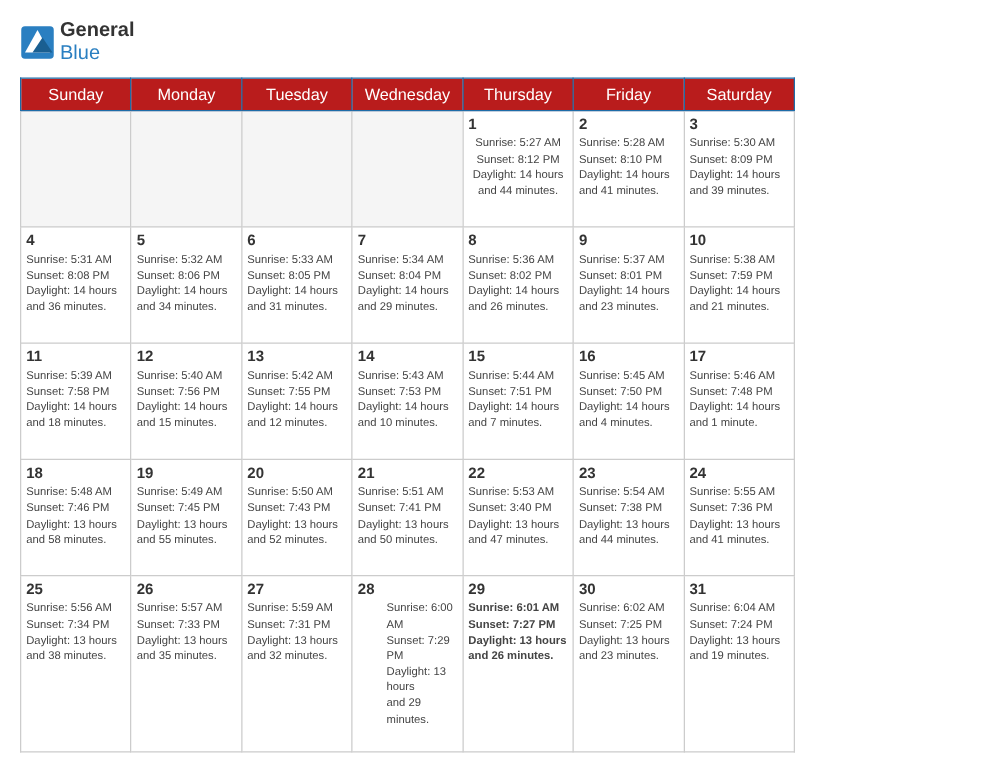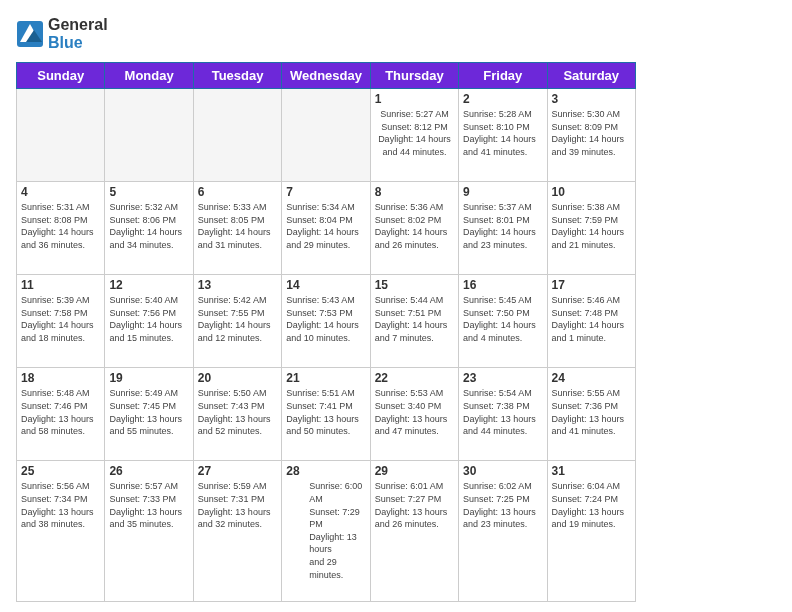--- a/index.html
+++ b/index.html
@@ -47,24 +47,24 @@
       color: #555;
     }
     .calendar {
       flex: 1;
       border: 1px solid #ccc;
       border-collapse: collapse;
       width: 100%;
       table-layout: fixed;
     }
     .calendar th {
-      background: #6d28d9;
+      background: #b91c1c;
       color: #fff;
       font-size: 13px;
-      font-weight: bold;
+      font-weight: normal;
       padding: 5px 4px;
       text-align: center;
       border: 1px solid #1e6da8;
     }
     .calendar td {
       border: 1px solid #ccc;
       vertical-align: top;
       padding: 3px 4px;
       font-size: 9.5px;
       color: #333;
@@ -99,21 +99,21 @@
 <div class="page">
   <div class="header">
     <div class="logo">
       <svg class="logo-icon" viewBox="0 0 28 28">
         <rect x="1" y="1" width="26" height="26" rx="3" fill="#2a7fc1"></rect>
         <polygon points="14,4 24,22 4,22" fill="white"></polygon>
         <polygon points="18,10 26,22 10,22" fill="#1a5f91"></polygon>
       </svg>
       <div>
         <div style="font-size:16px;font-weight:bold;color:#333;">General</div>
-        <div style="font-size:16px;font-weight:bold;color:#2a7fc1;">Blue</div>
+        <div style="font-size:16px;font-weight:normal;color:#2a7fc1;">Blue</div>
       </div>
     </div>
   </div>
 
   <table class="calendar">
     <thead>
       <tr>
         <th>Sunday</th>
         <th>Monday</th>
         <th>Tuesday</th>
@@ -328,21 +328,21 @@
           </td>
           <td>
             <div class="day-num">28</div>
             <div class="day-info" style="white-space: pre-line; margin-left: 23px;">Sunrise: 6:00 AM
 Sunset: 7:29 PM
 Daylight: 13 hours
 and 29 minutes.</div>
           </td>
           <td>
             <div class="day-num">29</div>
-            <div class="day-info" style="white-space: pre-line;">Sunrise: 6:01 AM
+            <div class="day-info" style="white-space: pre-line; font-weight: bold;">Sunrise: 6:01 AM
 Sunset: 7:27 PM
 Daylight: 13 hours
 and 26 minutes.</div>
           </td>
           <td>
             <div class="day-num">30</div>
             <div class="day-info" style="white-space: pre-line;">Sunrise: 6:02 AM
 Sunset: 7:25 PM
 Daylight: 13 hours
 and 23 minutes.</div>

